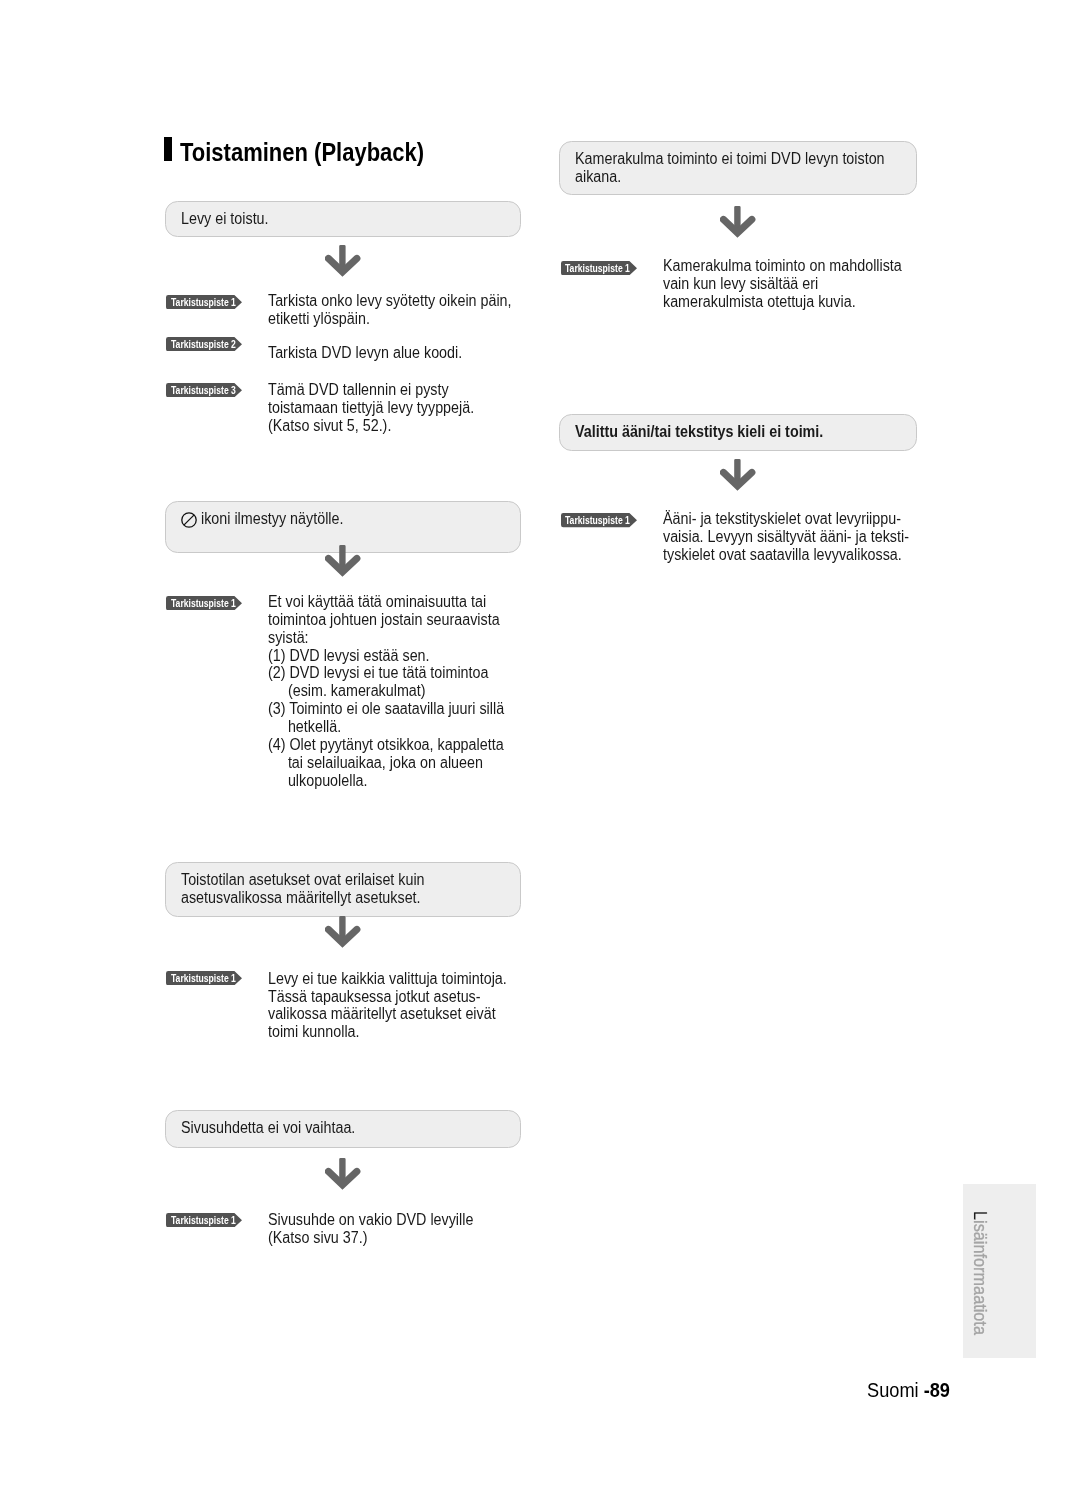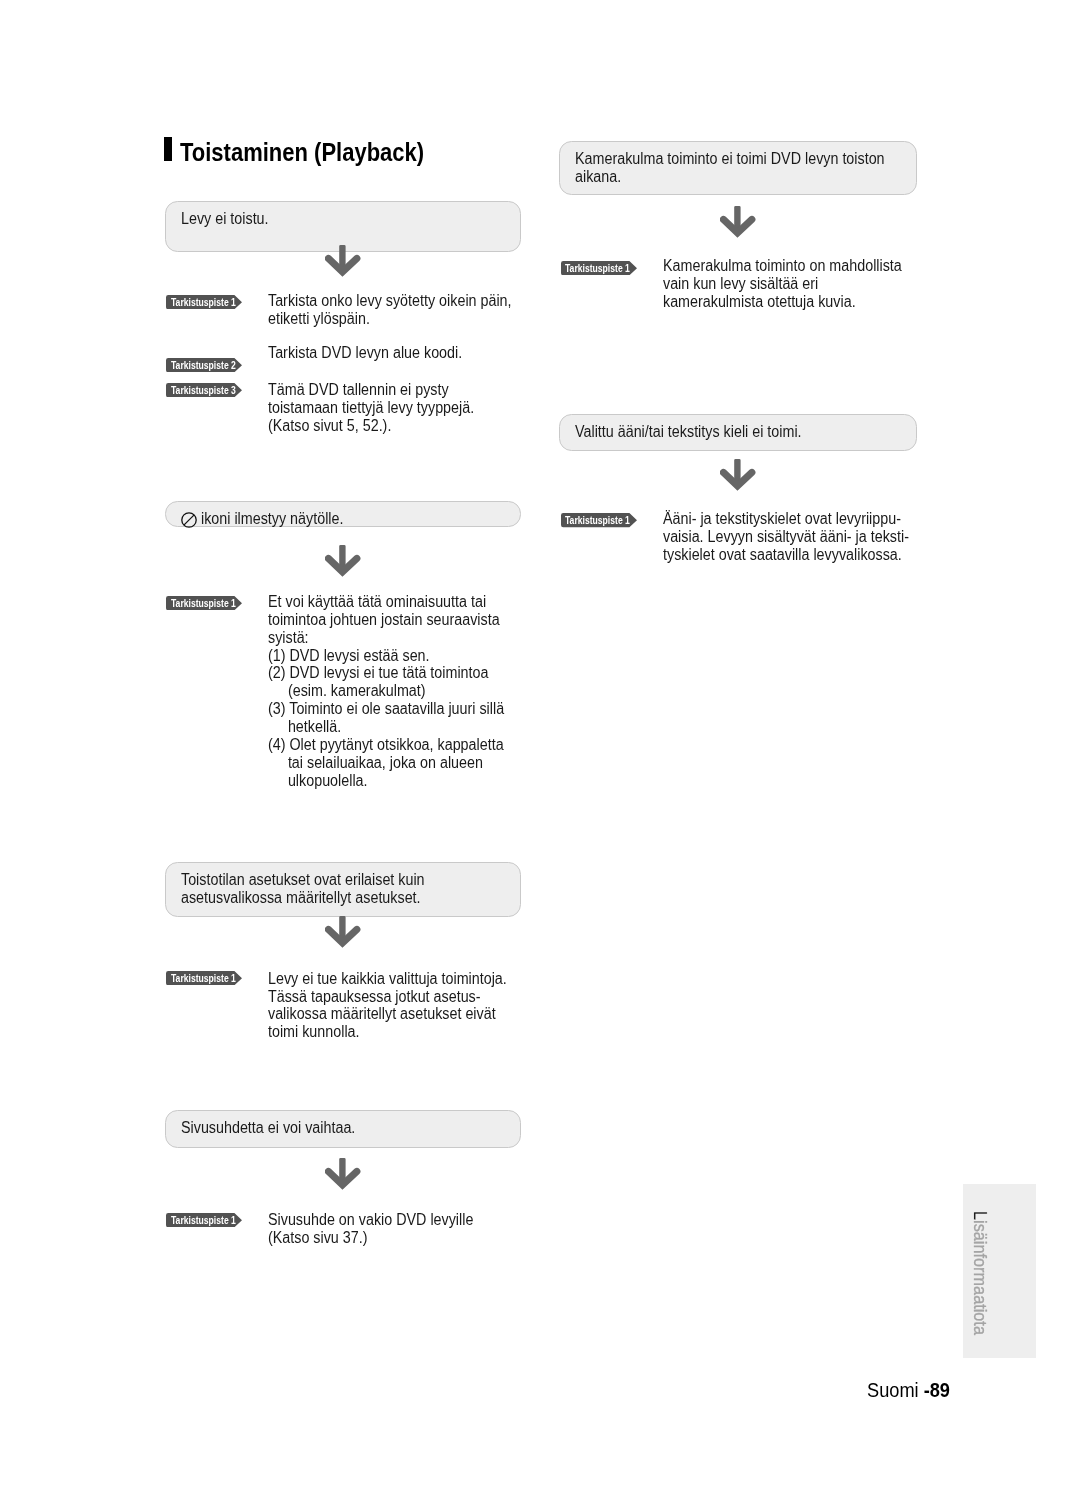--- a/index.html
+++ b/index.html
@@ -50,57 +50,57 @@
 <body>
 
 <div class="page">
 
   <div class="title-row">
     <span class="title-mark"></span>
     <span class="title-txt">Toistaminen (Playback)</span>
   </div>
 
   <div id="content">
-      <div class="pbox" style="left: 164.5px; top: 201.1px; width: 356.5px; height: 51px;">
+      <div class="pbox" style="left: 164.5px; top: 201.1px; width: 356.5px; height: 36px;">
         <div class="ptxt"><span>Levy ei toistu.</span></div>
       </div>
       <div class="arrow" style="left: 324.9px; top: 245px;">
         <svg viewBox="0 0 36 32">
           <path d="M14.2 1.3 a1.3 1.3 0 0 1 1.3 -1.3 h3.8 a1.3 1.3 0 0 1 1.3 1.3 V22 h-6.4 Z" fill="#666666"></path>
           <path d="M3.4 13.4 L17.5 26.9 L31.9 13.4" fill="none" stroke="#666666" stroke-width="7.0" stroke-linecap="round" stroke-linejoin="miter" stroke-miterlimit="10"></path>
         </svg>
       </div>
       <div class="cp" style="left: 164.5px; top: 0px;">
         <div class="badge" style="left: 1.5px; top: 294.8px;">
           <svg width="76" height="14.3" viewBox="0 0 76 14.3">
             <path d="M2.2 0 H68.4 L76 7.15 L68.4 14.3 H2.2 A2.2 2.2 0 0 1 0 12.100000000000001 V2.2 A2.2 2.2 0 0 1 2.2 0 Z" fill="#525252"></path>
           </svg>
           <span class="blabel">Tarkistuspiste 1</span>
         </div>
         <div class="cptext" style="left: 103.5px; top: 291.9px;"><span>Tarkista onko levy syötetty oikein päin,</span><br><span>etiketti ylöspäin.</span></div>
       </div>
       <div class="cp" style="left: 164.5px; top: 0px;">
-        <div class="badge" style="left: 1.5px; top: 358px;">
+        <div class="badge" style="left: 1.5px; top: 337px;">
           <svg width="76" height="14.3" viewBox="0 0 76 14.3">
             <path d="M2.2 0 H68.4 L76 7.15 L68.4 14.3 H2.2 A2.2 2.2 0 0 1 0 12.100000000000001 V2.2 A2.2 2.2 0 0 1 2.2 0 Z" fill="#525252"></path>
           </svg>
           <span class="blabel">Tarkistuspiste 2</span>
         </div>
         <div class="cptext" style="left: 103.5px; top: 344.2px;"><span>Tarkista DVD levyn alue koodi.</span></div>
       </div>
       <div class="cp" style="left: 164.5px; top: 0px;">
         <div class="badge" style="left: 1.5px; top: 382.8px;">
           <svg width="76" height="14.3" viewBox="0 0 76 14.3">
             <path d="M2.2 0 H68.4 L76 7.15 L68.4 14.3 H2.2 A2.2 2.2 0 0 1 0 12.100000000000001 V2.2 A2.2 2.2 0 0 1 2.2 0 Z" fill="#525252"></path>
           </svg>
           <span class="blabel">Tarkistuspiste 3</span>
         </div>
         <div class="cptext" style="left: 103.5px; top: 380.9px;"><span>Tämä DVD tallennin ei pysty</span><br><span>toistamaan tiettyjä levy tyyppejä.</span><br><span>(Katso sivut 5, 52.).</span></div>
       </div>
-      <div class="pbox" style="left: 164.5px; top: 501.1px; width: 356.5px; height: 26px;">
+      <div class="pbox" style="left: 164.5px; top: 501.1px; width: 356.5px; height: 52px;">
         <span class="noicon" style="left: 15.5px; top: 10px;"><svg width="16" height="16" viewBox="0 0 16 16">
             <circle cx="8" cy="8" r="7.2" fill="none" stroke="#111" stroke-width="1.3"></circle>
             <line x1="3.1" y1="12.9" x2="12.9" y2="3.1" stroke="#111" stroke-width="1.3" stroke-linecap="butt"></line>
           </svg></span>
         <div class="ptxt" style="left: 35px;"><span>ikoni ilmestyy näytölle.</span></div>
       </div>
       <div class="arrow" style="left: 324.9px; top: 545.2px;">
         <svg viewBox="0 0 36 32">
           <path d="M14.2 1.3 a1.3 1.3 0 0 1 1.3 -1.3 h3.8 a1.3 1.3 0 0 1 1.3 1.3 V22 h-6.4 Z" fill="#666666"></path>
           <path d="M3.4 13.4 L17.5 26.9 L31.9 13.4" fill="none" stroke="#666666" stroke-width="7.0" stroke-linecap="round" stroke-linejoin="miter" stroke-miterlimit="10"></path>
@@ -162,21 +162,21 @@
       </div>
       <div class="cp" style="left: 559.3px; top: 0px;">
         <div class="badge" style="left: 1.5px; top: 260.6px;">
           <svg width="76" height="14.3" viewBox="0 0 76 14.3">
             <path d="M2.2 0 H68.4 L76 7.15 L68.4 14.3 H2.2 A2.2 2.2 0 0 1 0 12.100000000000001 V2.2 A2.2 2.2 0 0 1 2.2 0 Z" fill="#525252"></path>
           </svg>
           <span class="blabel">Tarkistuspiste 1</span>
         </div>
         <div class="cptext" style="left: 103.5px; top: 256.9px;"><span>Kamerakulma toiminto on mahdollista</span><br><span>vain kun levy sisältää eri</span><br><span>kamerakulmista otettuja kuvia.</span></div>
       </div>
-      <div class="pbox" style="left: 559.3px; top: 414.3px; width: 357.6px; height: 36.6px;">
+      <div class="pbox" style="left: 559.3px; top: 414.3px; width: 357.6px; height: 36.6px; font-weight: bold;">
         <div class="ptxt"><span>Valittu ääni/tai tekstitys kieli ei toimi.</span></div>
       </div>
       <div class="arrow" style="left: 719.5px; top: 459px;">
         <svg viewBox="0 0 36 32">
           <path d="M14.2 1.3 a1.3 1.3 0 0 1 1.3 -1.3 h3.8 a1.3 1.3 0 0 1 1.3 1.3 V22 h-6.4 Z" fill="#666666"></path>
           <path d="M3.4 13.4 L17.5 26.9 L31.9 13.4" fill="none" stroke="#666666" stroke-width="7.0" stroke-linecap="round" stroke-linejoin="miter" stroke-miterlimit="10"></path>
         </svg>
       </div>
       <div class="cp" style="left: 559.3px; top: 0px;">
         <div class="badge" style="left: 1.5px; top: 513.3px;">

